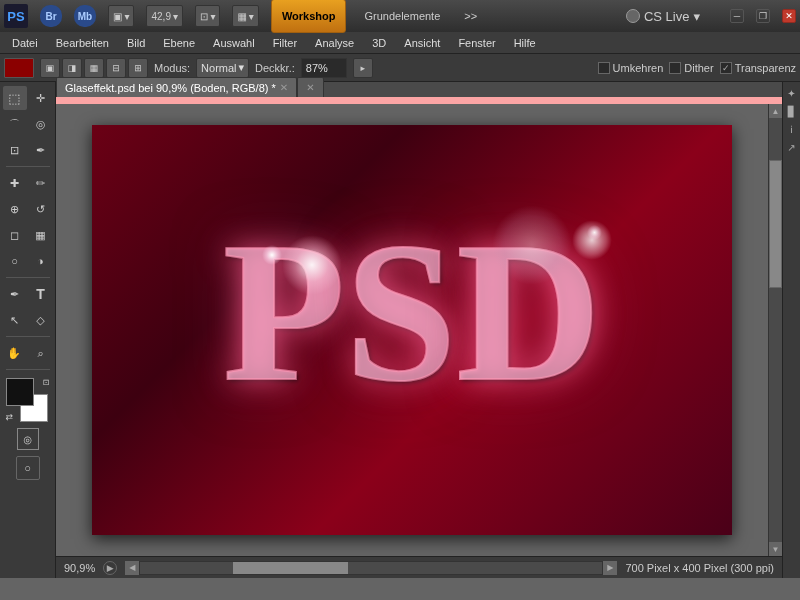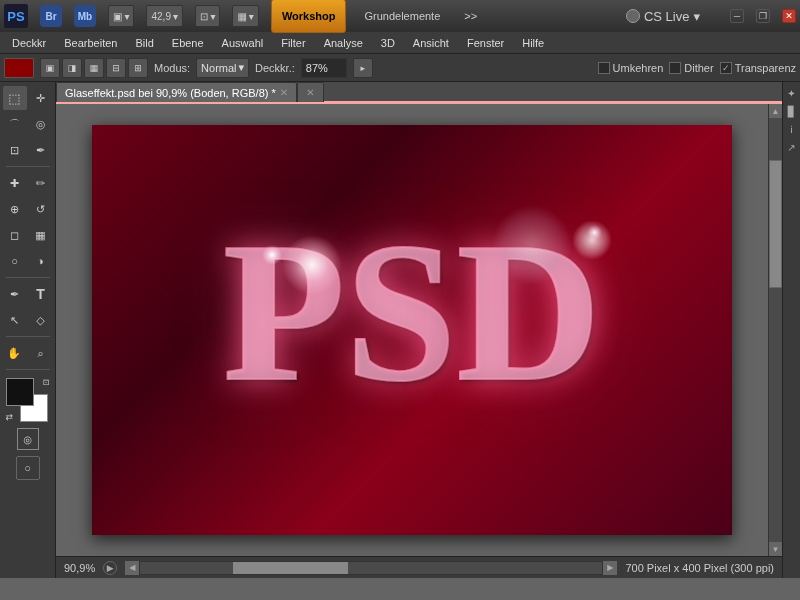--- a/index.html
+++ b/index.html
@@ -23,21 +23,21 @@
       display: flex; align-items: center; justify-content: center;
       border-radius: 2px;
     }
     .tb-badge {
       width: 22px; height: 22px;
       background: #2a4a8a;
       color: #aaccff;
       font-size: 10px;
       font-weight: bold;
       display: flex; align-items: center; justify-content: center;
-      border-radius: 4px;
+      border-radius: 10px;
     }
     .tb-btn {
       height: 22px;
       background: #555;
       border: 1px solid #333;
       border-radius: 2px;
       color: #ccc;
       font-size: 10px;
       padding: 0 4px;
       display: flex; align-items: center; gap: 2px;
@@ -206,21 +206,22 @@
     #workspace {
       flex: 1;
       display: flex;
       flex-direction: column;
       background: #646464;
     }
     #tabs {
       height: 22px;
       background: #4a4a4a;
       display: flex;
-      border-bottom: 3px solid #fca5a5;
+      align-items: flex-end;
+      border-bottom: 7px solid #fca5a5;
     }
     .tab {
       height: 20px;
       background: #5a5a5a;
       border: 1px solid #333;
       border-bottom: none;
       padding: 0 8px;
       display: flex;
       align-items: center;
       gap: 4px;
@@ -454,21 +455,21 @@
   </div>
   <div class="tb-winbtn">
     <span>❐</span>
   </div>
   <div class="tb-winbtn close">
     <span>✕</span>
   </div>
 </div>
 
 <div id="menubar">
-  <div class="menu-item">Deckkr</div>
+  <div class="menu-item">Datei</div>
   <div class="menu-item">Bearbeiten</div>
   <div class="menu-item">Bild</div>
   <div class="menu-item">Ebene</div>
   <div class="menu-item">Auswahl</div>
   <div class="menu-item">Filter</div>
   <div class="menu-item">Analyse</div>
   <div class="menu-item">3D</div>
   <div class="menu-item">Ansicht</div>
   <div class="menu-item">Fenster</div>
   <div class="menu-item">Hilfe</div>

